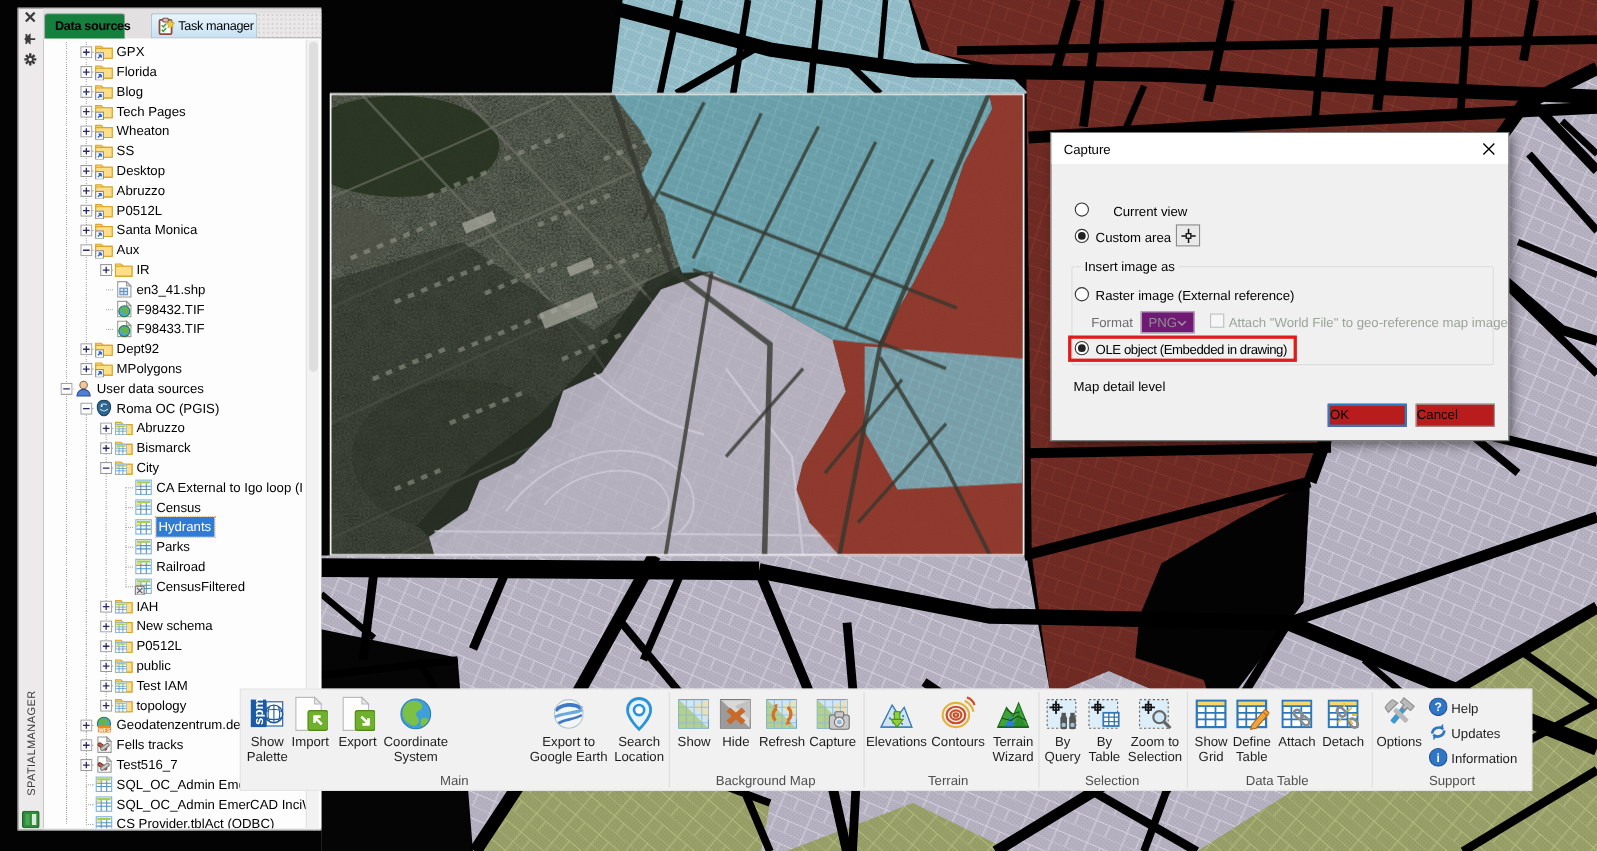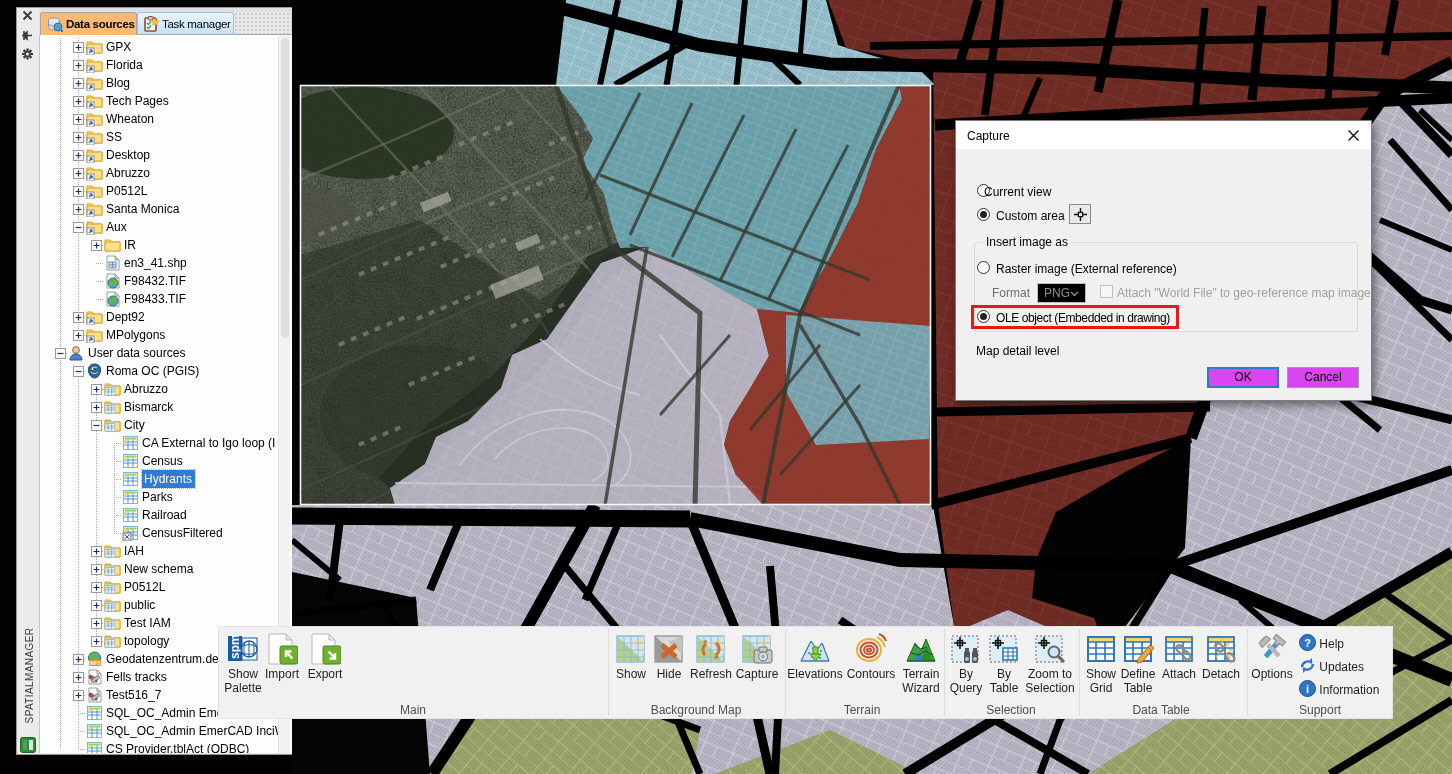--- a/index.html
+++ b/index.html
@@ -10,41 +10,41 @@
  background:#f2f1f1;border:1px solid #e5e4e4;z-index:15;font-size:12px;color:#1e1e1e}
 .tbsep{position:absolute;top:2px;bottom:2px;width:1px;background:#dcdbdb}
 .tbit{position:absolute;top:6px;text-align:center;line-height:14px}
 .tbit svg{display:block;margin:0 auto 2px auto}
 #palette{position:absolute;left:16px;top:7px;width:276px;height:748px;z-index:10;
  background:#eceaea;border:1px solid #9c9a9a}
 #pstrip{position:absolute;left:0;top:0;width:22px;height:746px}
 #ppanel{position:absolute;left:22px;top:0;width:253px;height:746px;background:#ececec}
 #tabbar{position:absolute;left:0;top:0;right:0;height:27px;background:#e2e0e0}
 .tab{position:absolute;top:4px;height:23px;font-size:11.5px;letter-spacing:-0.3px;display:flex;align-items:center;white-space:nowrap}
-#tab1{left:1px;width:97px;background:#fdba74;border:1px solid #a7a5a5;border-bottom:none;
+#tab1{left:1px;width:74px;background:#15803d;border:1px solid #a7a5a5;border-bottom:none;
  border-radius:3px 3px 0 0;font-weight:700;color:#000;z-index:2}
 #tab2{left:98px;width:97px;background:linear-gradient(#e8f4fc,#c6e2f4);border:1px solid #a8c0d0;
  border-bottom:1px solid #a7a5a5;border-radius:3px 3px 0 0;color:#000}
 #tabrest{position:absolute;left:195px;right:0;top:4px;height:23px;border-bottom:1px solid #a7a5a5;
  background:radial-gradient(#cbc9c9 0.8px,transparent 0.8px) 0 0/4px 4px #e9e7e7}
 #tree{position:absolute;left:0;top:27px;right:0;bottom:1px;background:#fdfdfd;overflow:hidden;
  border-left:1px solid #c9c7c7}
 .trow{position:absolute;height:18px;font-size:12px;color:#000;white-space:nowrap;line-height:18px}
 .sel{background:#2f7cd6;color:#fff;outline:1px dotted #e6b05a;padding:0 3px 0 2px}
 #dlg{position:absolute;left:955px;top:120px;width:417px;height:281px;background:#f0f0f0;
  border:1px solid #7e7e7e;z-index:20;font-size:12px;color:#000;box-shadow:3px 4px 9px rgba(0,0,0,.45)}
 #dlgtitle{position:absolute;left:0;top:0;right:0;height:28px;background:#fff}
 #dlgtitle span{position:absolute;left:11px;top:8px;font-size:12px}
 .grp{position:absolute;border:1px solid #dcdcdc;border-radius:2px}
 .grp>span{position:absolute;left:8px;top:-8px;background:#f0f0f0;padding:0 3px;font-size:12px}
 .radio{position:absolute;width:13px;height:13px;border:1px solid #333;border-radius:50%;background:#fff}
 .radio.on:after{content:"";position:absolute;left:2px;top:2px;width:7px;height:7px;border-radius:50%;background:#222}
 .dlglab{position:absolute;font-size:12px}
-.btn{position:absolute;width:72px;height:21px;background:#d946ef;border:1px solid #9a9a9a;
- font-size:12px;text-align:center;line-height:19px}
+.btn{position:absolute;width:72px;height:21px;background:#b91c1c;border:1px solid #9a9a9a;
+ font-size:12px;text-align:left;line-height:19px}
 </style></head>
 <body>
 <svg id="map" width="1452" height="774" viewBox="0 0 1452 774">
 <defs>
 <pattern id="pRed" width="34" height="24" patternUnits="userSpaceOnUse" patternTransform="rotate(18)">
  <path d="M0 0H34M0 12H34M10 0V24M24 12V24" stroke="#87392e" stroke-width="1" fill="none"></path>
 </pattern>
 <pattern id="pLav" width="30" height="22" patternUnits="userSpaceOnUse" patternTransform="rotate(23)">
  <path d="M0 0H30M0 11H30M9 0V22M22 11V22" stroke="#dfdbe7" stroke-width="1" fill="none"></path>
 </pattern>
@@ -304,20 +304,37 @@
         </g>
       </svg>Import<br></div>
 <div class="tbit" style="left:61px;width:90px"><svg width="32" height="32" viewBox="0 0 32 32">
         <path d="M3 1h17l6 6v24H3z" fill="#fdfdfd" stroke="#b9b9b9"></path>
         <path d="M20 1l6 6h-6z" fill="#e8e8e8" stroke="#b9b9b9"></path>
         <g transform="translate(14,13)">
           <rect x="0" y="0" width="18" height="18" rx="2" fill="#6fb02c" stroke="#4e8617"></rect>
           <path d="M5.5 5.5l7 7M12 7v5.5H6.5" transform="translate(0,0)" stroke="#fff" stroke-width="2.4" fill="none"></path>
         </g>
       </svg>Export<br></div>
+<div class="tbit" style="left:114px;width:90px"><svg width="32" height="32" viewBox="0 0 32 32">
+        <circle cx="16" cy="16" r="13.5" fill="#3e9fd9"></circle>
+        <path d="M8 6c5-3 9-2 12 0 3 2 2 5-1 7-4 2-3 4-1 7 2 2 0 6-3 7-5-1-11-5-11-12 0-4 2-7 4-9z" fill="#7cc144"></path>
+        <path d="M22 20c2-1 5 0 6 2-1 3-3 5-6 6-2-2-2-6 0-8z" fill="#7cc144"></path>
+        <circle cx="16" cy="16" r="13.5" fill="none" stroke="#2a7eb0"></circle>
+      </svg>Coordinate<br>System</div>
+<div class="tbit" style="left:253px;width:90px"><svg width="32" height="32" viewBox="0 0 32 32">
+        <circle cx="16" cy="16" r="13" fill="#f3f6f8"></circle>
+        <path d="M4 13c6-6 16-7 24-2" stroke="#3e78c9" stroke-width="3.4" fill="none"></path>
+        <path d="M3 19c8-4 18-3 26-7" stroke="#6fa8dc" stroke-width="2.8" fill="none"></path>
+        <path d="M6 25c7-5 14-3 22-8" stroke="#3e78c9" stroke-width="2.4" fill="none"></path>
+        <circle cx="16" cy="16" r="13" fill="none" stroke="#b9c6cf"></circle>
+      </svg>Export to<br>Google Earth</div>
+<div class="tbit" style="left:317px;width:90px"><svg width="32" height="32" viewBox="0 0 32 32">
+        <path d="M16 2C10 2 5.5 6.6 5.5 12.4 5.5 20 16 30 16 30s10.5-10 10.5-17.6C26.5 6.6 22 2 16 2z" fill="#e8f4fb" stroke="#2d93d6" stroke-width="2.6"></path>
+        <circle cx="16" cy="12.5" r="4.6" fill="#fff" stroke="#2d93d6" stroke-width="2.4"></circle>
+      </svg>Search<br>Location</div>
 <div class="tbit" style="left:367px;width:90px"><svg width="32" height="32" viewBox="0 0 32 32">
         <rect x="2" y="3" width="27" height="26" fill="#cfe6f4" stroke="#5c9fd3"></rect>
         <path d="M2 3l14 13 13 13H2z" fill="#b3d18c"></path>
         <path d="M29 3v18L15 9z" fill="#e7e2bd"></path>
         <path d="M2 10h27M2 17h27M2 24h27M9 3v26M16 3v26M23 3v26" stroke="#88b6d8" stroke-width="1" fill="none" opacity="0.8"></path>
       </svg>Show<br></div>
 <div class="tbit" style="left:405px;width:90px"><svg width="32" height="32" viewBox="0 0 32 32">
         <rect x="2" y="3" width="27" height="26" fill="#d9d9d9" stroke="#777"></rect>
         <path d="M2 3l14 13 13 13H2z" fill="#9b9b9b"></path>
         <path d="M29 3v18L15 9z" fill="#c2c2c2"></path>
@@ -995,36 +1012,36 @@
 </div>
   </div>
 <div id="dlg">
 <div id="dlgtitle">
       <span>Capture</span>
       <svg class="abs" style="right:12px;top:9px" width="11" height="11" viewBox="0 0 11 11">
         <path d="M0.5 0.5l10 10m0-10l-10 10" stroke="#000" stroke-width="1.2"></path>
       </svg>
     </div>
 <div class="radio" style="left:21px;top:63px"></div>
-    <div class="dlglab" style="left:28px;top:64px">Current view</div>
+    <div class="dlglab" style="left:56px;top:64px">Current view</div>
 <div class="radio on" style="left:21px;top:87px"></div>
     <div class="dlglab" style="left:40px;top:88px">Custom area</div>
 <div class="abs" style="left:113px;top:83px;width:22px;height:20px;background:#e9e9e9;border:1px solid #8a8a8a">
       <svg style="position:absolute;left:3px;top:2px" width="15" height="15" viewBox="0 0 15 15">
         <path d="M7.5 1v4.2M7.5 9.8V14M1 7.5h4.2M9.8 7.5H14" stroke="#111" stroke-width="1.4"></path>
         <rect x="5.4" y="5.4" width="4.2" height="4.2" fill="none" stroke="#111" stroke-width="1.2"></rect>
       </svg>
     </div>
 <div class="grp" style="left:18px;top:121px;width:384px;height:90px">
       <span>Insert image as</span>
     </div>
 <div class="radio" style="left:21px;top:140px"></div>
     <div class="dlglab" style="left:40px;top:141px">Raster image (External reference)</div>
 <div class="dlglab" style="left:36px;top:165px;color:#6d6d6d">Format</div>
-<div class="abs" style="left:81px;top:162px;width:49px;height:20px;background:#000000;border:1px solid #bdbdbd;color:#8f8f8f;font-size:12px;line-height:18px;padding-left:6px">PNG<svg class="abs" style="right:6px;top:7px" width="9" height="6" viewBox="0 0 9 6">
+<div class="abs" style="left:81px;top:162px;width:49px;height:20px;background:#701a75;border:1px solid #bdbdbd;color:#8f8f8f;font-size:12px;line-height:18px;padding-left:6px">PNG<svg class="abs" style="right:6px;top:7px" width="9" height="6" viewBox="0 0 9 6">
         <path d="M1 1l3.5 3.5L8 1" stroke="#a0a0a0" stroke-width="1.2" fill="none"></path>
       </svg></div>
 <div class="abs" style="left:144px;top:164px;width:13px;height:13px;background:#f6f6f6;border:1px solid #bfbfbf"></div>
 <div class="dlglab" style="left:161px;top:165px;color:#9aa49a">Attach "World File" to geo-reference map image</div>
 <div class="radio on" style="left:21px;top:189px"></div>
     <div class="dlglab" style="left:40px;top:190px;letter-spacing:-0.4px">OLE object (Embedded in drawing)</div>
 <div class="abs" style="left:15px;top:184px;width:208px;height:24px;border:3px solid #e11b1b"></div>
 <div class="dlglab" style="left:20px;top:223px">Map detail level</div>
 <div class="btn" style="left:251px;top:246px;border:2px solid #2b7cc2;line-height:17px">OK</div>
 <div class="btn" style="left:331px;top:246px">Cancel</div>

